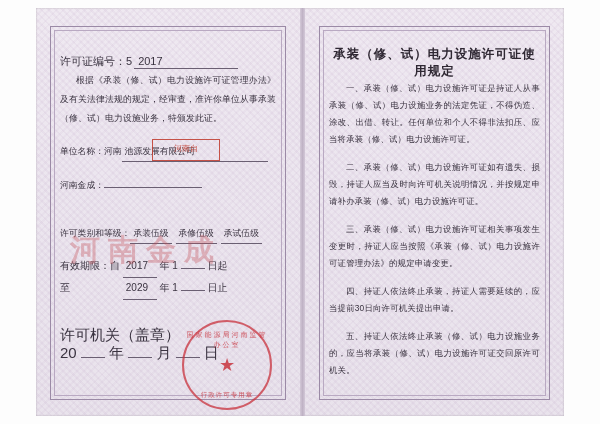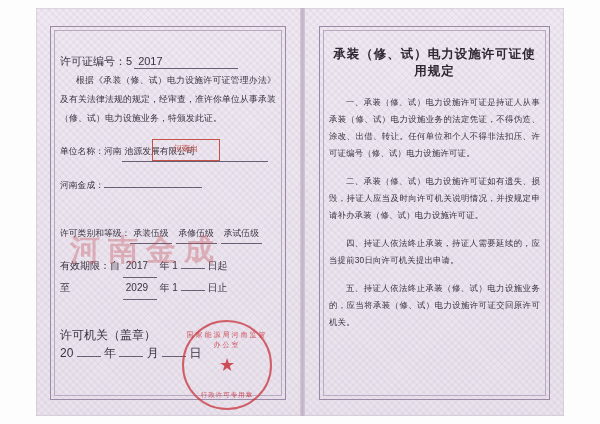--- a/index.html
+++ b/index.html
@@ -108,21 +108,21 @@
     margin-right:4px;
   }
   .valid{
     margin-top:12px;
     font-size:10px;
     line-height:20px;
   }
   .valid .lbl2{display:inline-block;width:60px;}
   .sign{
     margin-top:26px;
-    font-size:12px;
+    font-size:15px;
     line-height:18px;
   }
   
   .redbox{
     position:absolute;
     left:92px; top:-3px;
     width:66px;height:20px;
     border:1.4px solid #c0392b;
     color:#c0392b;
     font-size:8px;
@@ -166,21 +166,20 @@
     position:absolute;left:0;right:0;bottom:8px;
     text-align:center;font-size:6.5px;letter-spacing:1px;
   }
   
   .r-title{
     text-align:center;
     font-size:12.5px;
     font-weight:bold;
     letter-spacing:1px;
     margin-top:8px;
-    margin-bottom:14px;
     color:#2f2833;
     font-family:"Liberation Serif", serif;
   }
   .r-item{
     font-size:8.4px;
     line-height:17px;
     text-align:justify;
     margin-bottom:11px;
     letter-spacing:.2px;
   }
@@ -265,24 +264,27 @@
 
     <div class="panel right">
       <div class="border-outer">
         <div class="border-inner"></div>
       </div>
 
       <div class="content">
         <div class="r-title">承装（修、试）电力设施许可证使用规定</div>
 
         <div class="r-item">
-          <span class="ind">一、承装（修、试）电力设施许可证是持证人从事承装（修、试）电力设施业务的法定凭证，不得伪造、涂改、出借、转让。任何单位和个人不得非法扣压、许可证编号（修、试）电力设施许可证。</span>
+          <span class="ind">一、承装（修、试）电力设施许可证是持证人从事承装（修、试）电力设施业务的法定凭证，不得伪造、涂改、出借、转让。任何单位和个人不得非法扣压、应当将承装（修、试）电力设施许可证。</span>
         </div>
         <div class="r-item">
           <span class="ind">二、承装（修、试）电力设施许可证如有遗失、损毁，持证人应当及时向许可机关说明情况，并按规定申请补办承装（修、试）电力设施许可证。</span>
+        </div>
+        <div class="r-item">
+          <span class="ind">三、承装（修、试）电力设施许可证相关事项发生变更时，持证人应当按照《承装（修、试）电力设施许可证管理办法》的规定申请变更。</span>
         </div>
         <div class="r-item">
           <span class="ind">四、持证人依法终止承装，持证人需要延续的，应当提前30日向许可机关提出申请。</span>
         </div>
         <div class="r-item">
           <span class="ind">五、持证人依法终止承装（修、试）电力设施业务的，应当将承装（修、试）电力设施许可证交回原许可机关。</span>
         </div>
       </div>
     </div>
 

